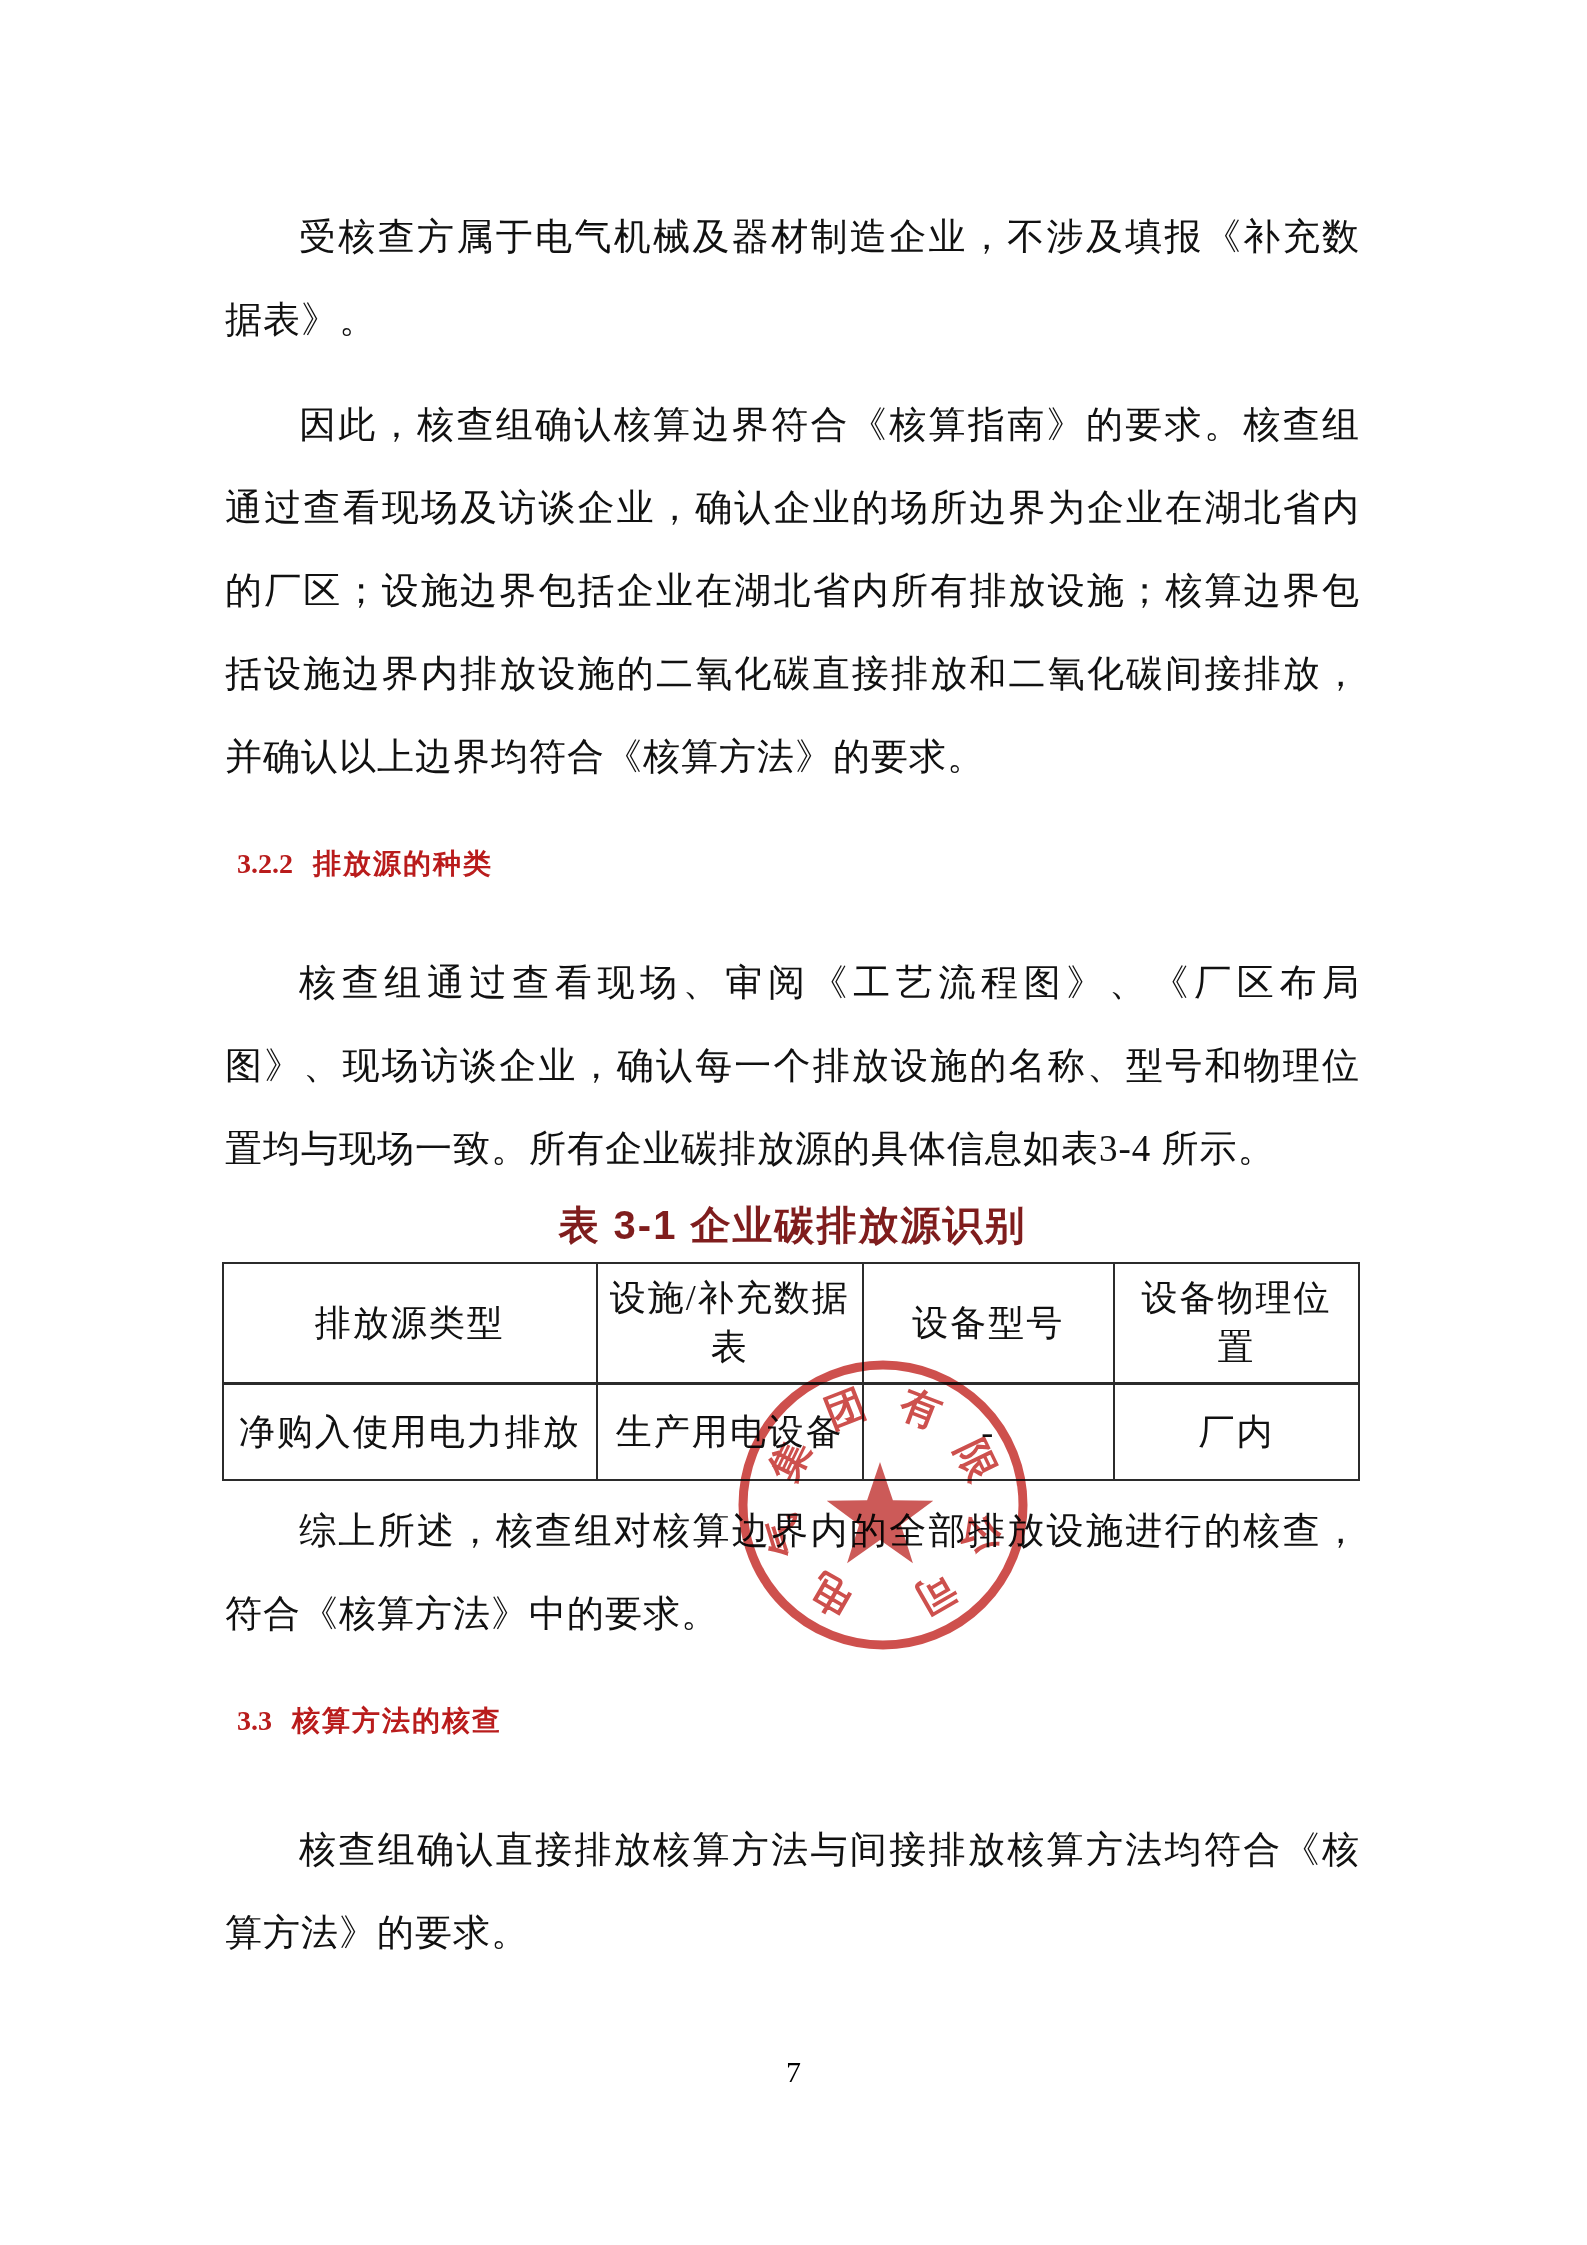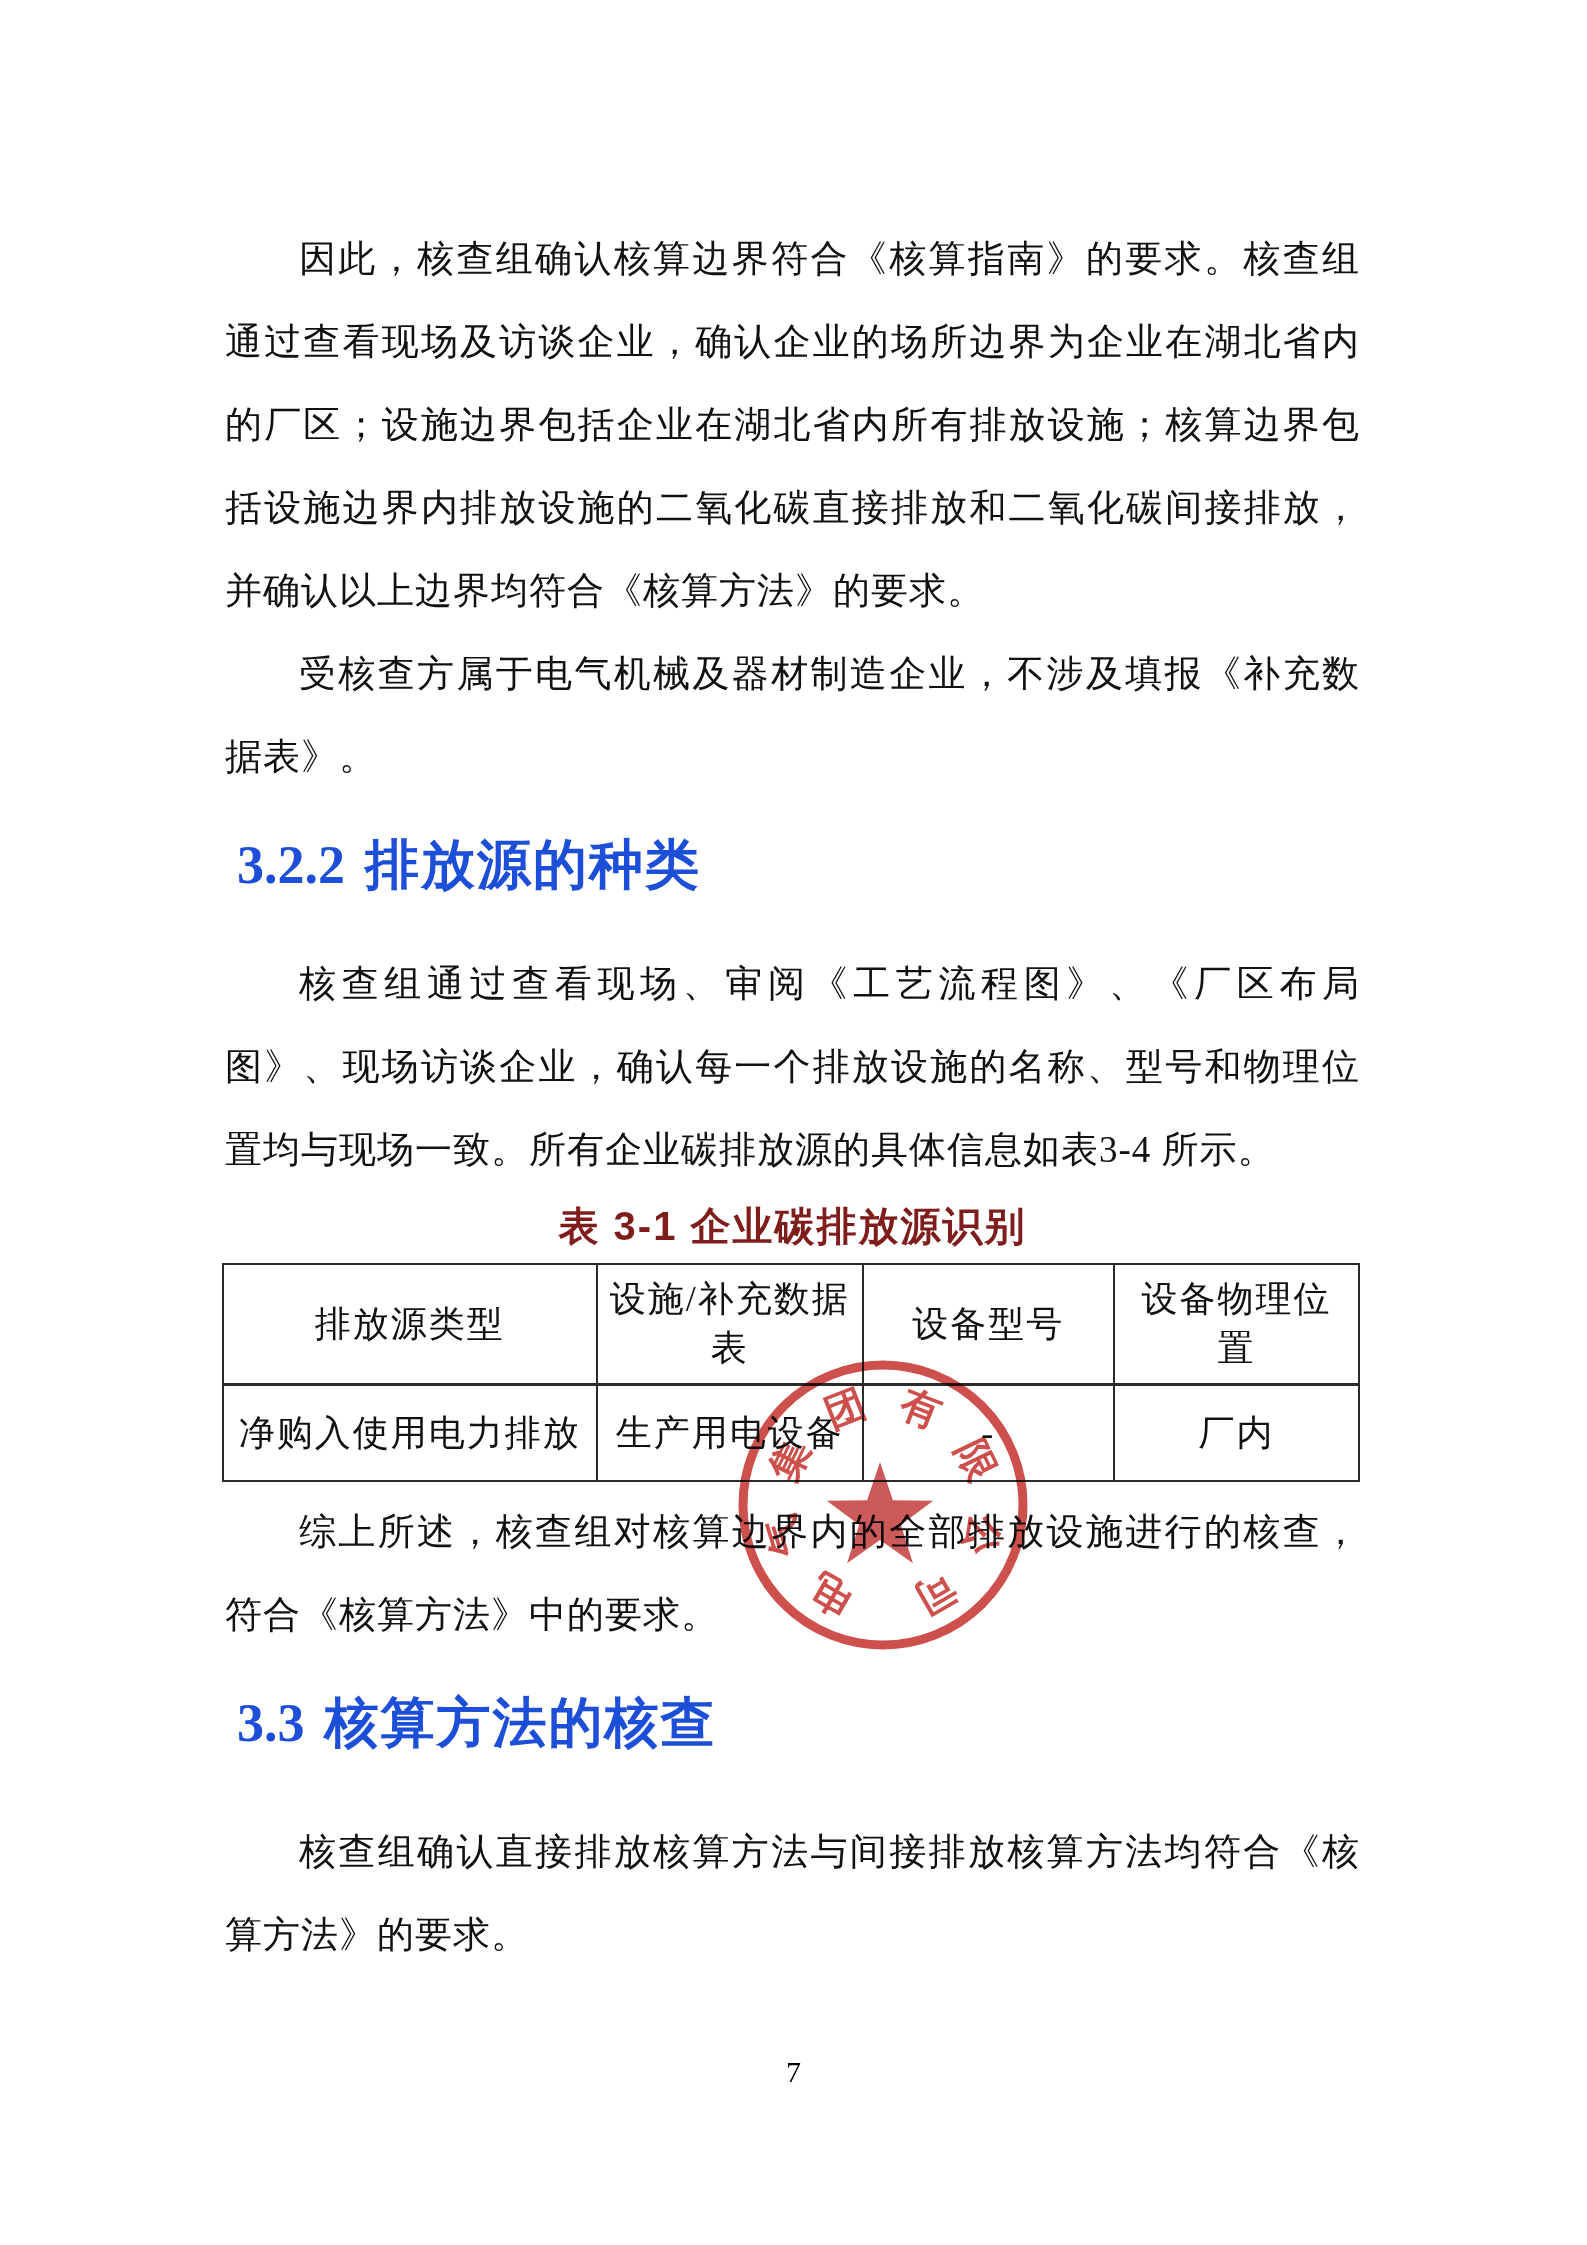--- a/index.html
+++ b/index.html
@@ -26,23 +26,23 @@
     line-break:strict;
   }
   .para-2{margin-top:22px;}
   .para-3{margin-top:47px;}
   .para-4{margin-top:8px;}
   .para-5{margin-top:57px;}
   .section-heading{
     margin:36px 0 0 12px;
     font-family:"Liberation Sans","DejaVu Sans",sans-serif;
     font-weight:bold;
-    font-size:54px;
+    font-size:28px;
     line-height:60px;
-    color:#1d4ed8;
+    color:#b91c1c;
     letter-spacing:2px;
   }
   .section-heading .sec-num{
     font-family:"Liberation Serif","DejaVu Serif",serif;
     font-weight:bold;
     margin-right:20px;
     letter-spacing:0;
   }
   .table-caption{
     margin-top:9px;
@@ -100,23 +100,23 @@
     font-size:30px;
     color:#000;
     letter-spacing:0;
   }
 </style>
 </head>
 <body>
 
 <div class="page">
 
+  <p class="body-para para-1">受核查方属于电气机械及器材制造企业，不涉及填报《补充数据表》。</p>
+
   <p class="body-para para-2">因此，核查组确认核算边界符合《核算指南》的要求。核查组通过查看现场及访谈企业，确认企业的场所边界为企业在湖北省内的厂区；设施边界包括企业在湖北省内所有排放设施；核算边界包括设施边界内排放设施的二氧化碳直接排放和二氧化碳间接排放，并确认以上边界均符合《核算方法》的要求。</p>
-
-  <p class="body-para para-1">受核查方属于电气机械及器材制造企业，不涉及填报《补充数据表》。</p>
 
   <h2 class="section-heading">
     <span class="sec-num">3.2.2</span><span>排放源的种类</span>
   </h2>
 
   <p class="body-para para-3">核查组通过查看现场、审阅《工艺流程图》、《厂区布局图》、现场访谈企业，确认每一个排放设施的名称、型号和物理位置均与现场一致。所有企业碳排放源的具体信息如表3-4 所示。</p>
 
   <div class="table-caption">表 3-1 企业碳排放源识别</div>
 
   <table class="data-table">

